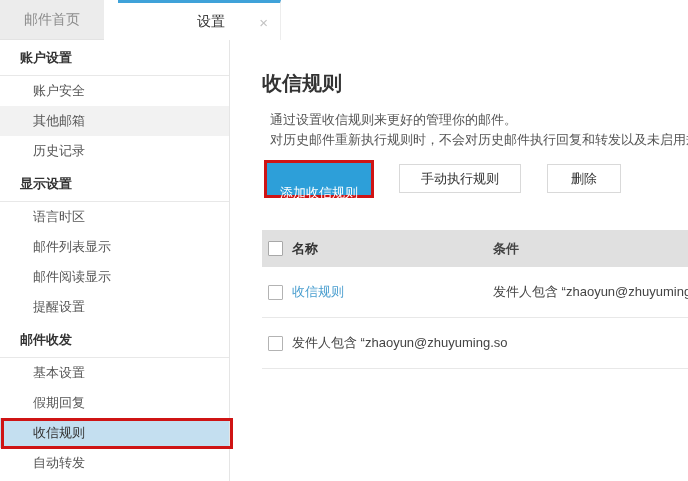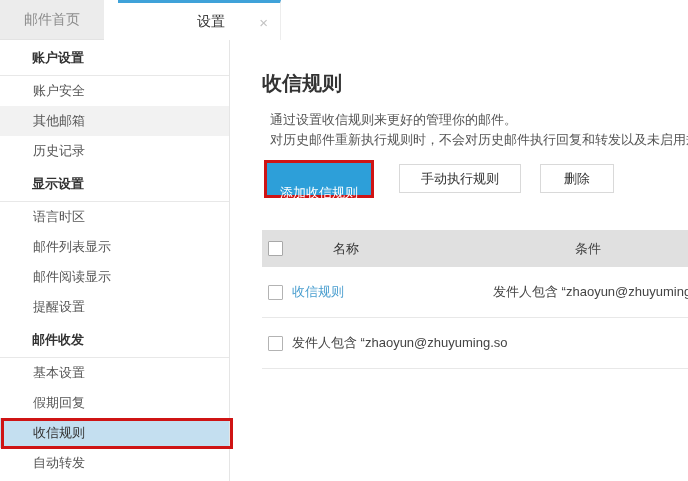--- a/index.html
+++ b/index.html
@@ -15,48 +15,48 @@
        font-size:14px;cursor:pointer;box-sizing:border-box;}
   .tab-inactive{left:0;width:104px;background:#ececec;color:#8c8c8c;border-bottom:1px solid #e3e3e3;}
   .tab-active{left:118px;width:163px;background:#ffffff;color:#333;
        border-top:3px solid #3fa2d9;border-right:1px solid #ededed;font-weight:400;}
   .tab-active .tab-label{margin-left:24px;}
   .tab-close{position:absolute;right:12px;top:50%;transform:translateY(-50%);
        color:#c3c3c3;font-size:15px;line-height:1;cursor:pointer;}
   
   .sidebar{position:absolute;left:0;top:40px;width:230px;height:441px;box-sizing:border-box;
        border-right:1px solid #e5e5e5;background:#fff;}
-  .side-header{height:36px;line-height:36px;padding-left:32px;font-size:13px;font-weight:bold;
+  .side-header{height:36px;line-height:36px;padding-left:20px;font-size:13px;font-weight:bold;
        color:#333;border-bottom:1px solid #e8e8e8;box-sizing:border-box;}
   .side-item{height:30px;line-height:30px;padding-left:33px;font-size:13px;color:#555;cursor:pointer;}
   .side-item.hl{background:#f2f2f2;}
   .side-item.selected{background:#c4dff0;color:#333;}
   
   .main{position:absolute;left:230px;top:40px;width:458px;height:441px;}
   .page-title{margin:30px 0 0 32px;font-size:20px;font-weight:bold;color:#333;line-height:26px;}
   .desc{margin:14px 0 0 40px;font-size:13px;color:#555;line-height:20px;}
   .desc div{white-space:nowrap;}
   .btnrow{margin:12px 0 0 34px;height:33px;display:flex;align-items:center;}
   .annot-wrap{border:3px solid #cf1414;display:inline-block;line-height:0;}
   .btn{box-sizing:border-box;font-size:13px;cursor:pointer;
        font-family:"Liberation Sans","DejaVu Sans",sans-serif;}
   .btn-primary{height:27px;padding:16px 13px;background:#2d9fd9;color:#ffffff;border:none;line-height:27px;}
   .btn-secondary{height:29px;background:#ffffff;color:#333;border:1px solid #d9d9d9;line-height:27px;}
   .btn-run{margin-left:25px;padding:0 21px;}
-  .btn-del{margin-left:19px;padding:0 23px;text-align:right;}
+  .btn-del{margin-left:26px;padding:0 23px;text-align:right;}
   
   .table{margin:35px 0 0 32px;width:520px;}
   .thead{height:37px;background:#e0e0e0;display:flex;align-items:center;padding-left:6px;box-sizing:border-box;}
   .trow{height:51px;display:flex;align-items:center;padding-left:6px;box-sizing:border-box;
         border-bottom:1px solid #e8e8e8;}
   .cb{width:13px;height:13px;background:#fff;border:1px solid #b3b3b3;border-radius:1px;
       margin-right:9px;flex:none;cursor:pointer;}
   .thead .cb{border-color:#a8a8a8;}
   .col-name{width:201px;flex:none;font-size:13px;}
-  .th{font-weight:normal;color:#333;margin-left:41px;}
+  .th{font-weight:bold;color:#333;}
   .col-cond{font-size:13px;color:#444;white-space:nowrap;}
   a.link{color:#4a9ecf;text-decoration:none;cursor:pointer;}
   
   .side-annot{position:absolute;left:1px;top:418px;width:226px;height:25px;
       border:3px solid #cf1414;pointer-events:none;}
 </style>
 </head>
 <body>
 
 <div class="tabbar">

